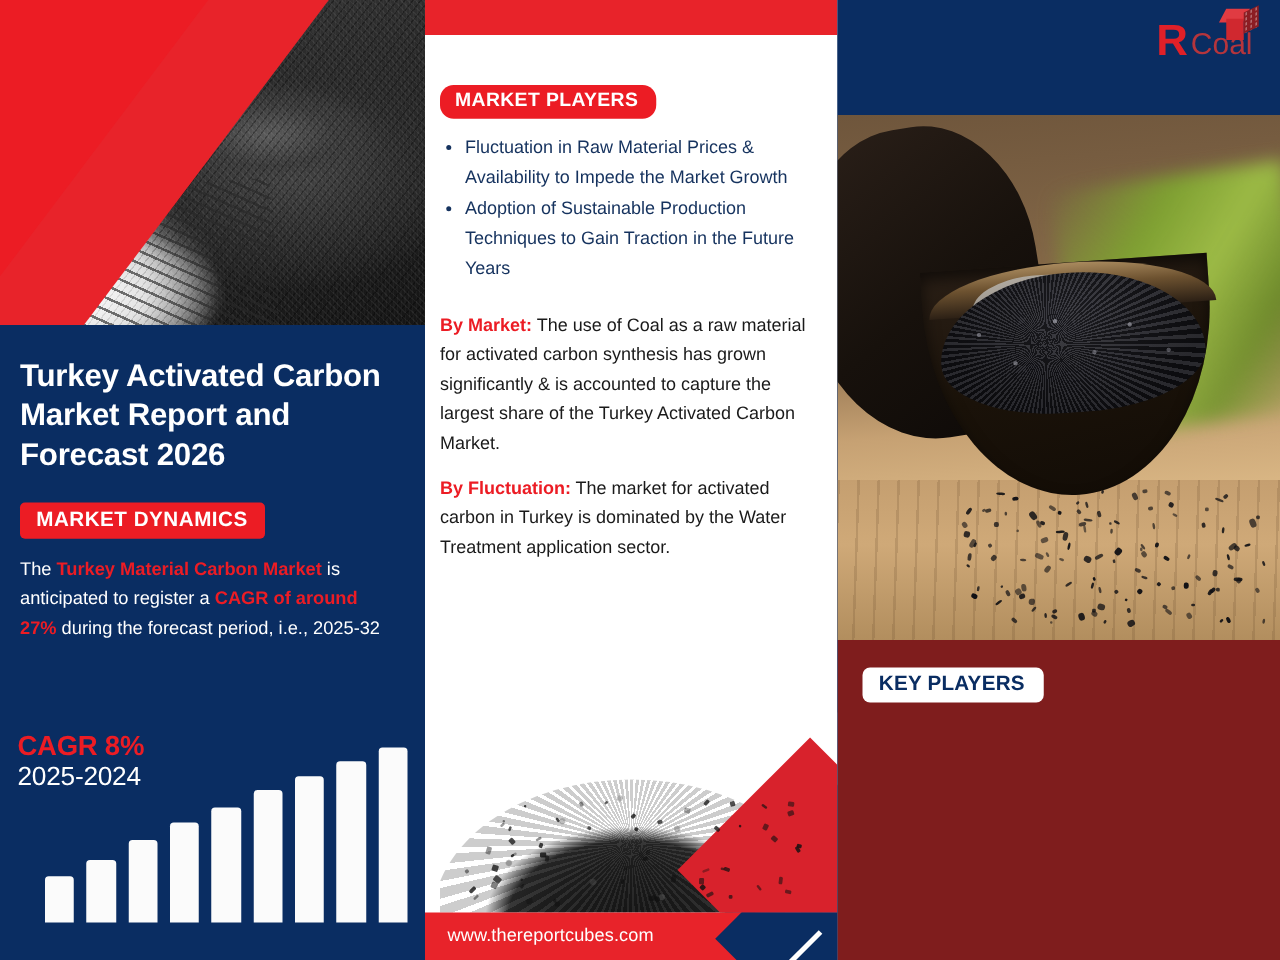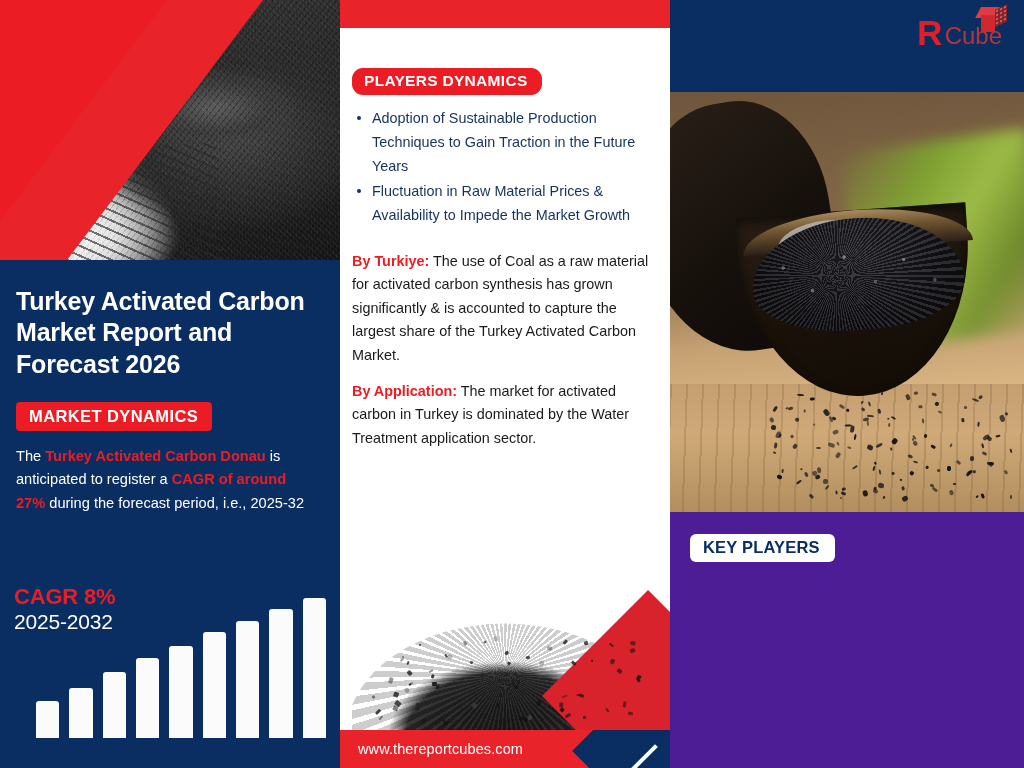--- a/index.html
+++ b/index.html
@@ -400,21 +400,21 @@
   }
   .spill {
     position:absolute;
     background:#101014;
     border-radius:40%;
   }
 
   .keyplayers-block {
     position:absolute; left:0; top:512px;
     width:354px; height:256px;
-    background:#4c1d95;
+    background:#7f1d1d;
     padding:22px 20px 0 20px;
   }
   .pill-white {
     display:inline-block;
     background:#ffffff;
     color:#0a2d62;
     font-weight:bold;
     font-size:16.5px;
     letter-spacing:.2px;
     padding:4px 15px 5px 13px;
@@ -444,58 +444,58 @@
       <div class="deco-white-stripe"></div>
       <div class="deco-red-2"></div>
     </div>
 
     <div class="left-body">
       <div class="report-title">Turkey Activated Carbon Market Report and Forecast 2026</div>
 
       <div class="pill-red">MARKET DYNAMICS</div>
 
       <div class="insights-text">
-        <span>The </span><span class="hl">Turkey Activated Carbon Donau</span><span> is anticipated to register a </span><span class="hl">CAGR of around 27%</span><span> during the forecast period, i.e., 2025-32</span>
+        <span>The </span><span class="hl">Turkey Material Carbon Market</span><span> is anticipated to register a </span><span class="hl">CAGR of around 27%</span><span> during the forecast period, i.e., 2025-32</span>
       </div>
     </div>
 
     <div class="chart-wrap">
       <div class="cagr-label">
         <div class="cagr-main">CAGR 8%</div>
-        <div class="cagr-sub">2025-2032</div>
+        <div class="cagr-sub">2025-2024</div>
       </div>
       <div class="bars" id="bars">
           <div class="bar" style="height: 25%; background: rgb(251, 251, 251);"></div>
           <div class="bar" style="height: 33.3333%; background: rgb(251, 251, 251);"></div>
           <div class="bar" style="height: 44.1667%; background: rgb(251, 251, 251);"></div>
           <div class="bar" style="height: 53.3333%; background: rgb(251, 251, 251);"></div>
           <div class="bar" style="height: 61.6667%; background: rgb(251, 251, 251);"></div>
           <div class="bar" style="height: 70.8333%; background: rgb(251, 251, 251);"></div>
           <div class="bar" style="height: 78.3333%; background: rgb(251, 251, 251);"></div>
           <div class="bar" style="height: 85.8333%; background: rgb(251, 251, 251);"></div>
           <div class="bar" style="height: 93.3333%; background: rgb(251, 251, 251);"></div>
         </div>
     </div>
   </div>
 
   <div class="center-col">
     <div class="center-topbar"></div>
 
     <div class="center-inner">
-      <div class="pill-red-c">PLAYERS DYNAMICS</div>
+      <div class="pill-red-c">MARKET PLAYERS</div>
 
       <ul class="dyn-list" id="dyn-list">
+          <li><span class="bullet"></span><span>Fluctuation in Raw Material Prices &amp; Availability to Impede the Market Growth</span></li>
           <li><span class="bullet"></span><span>Adoption of Sustainable Production Techniques to Gain Traction in the Future Years</span></li>
-          <li><span class="bullet"></span><span>Fluctuation in Raw Material Prices &amp; Availability to Impede the Market Growth</span></li>
         </ul>
 
       <div class="seg-block">
         <div id="segments">
-            <p class="seg-para"><span class="lead">By Turkiye:</span><span> The use of Coal as a raw material for activated carbon synthesis has grown significantly &amp; is accounted to capture the largest share of the Turkey Activated Carbon Market.</span></p>
-            <p class="seg-para"><span class="lead">By Application:</span><span> The market for activated carbon in Turkey is dominated by the Water Treatment application sector.</span></p>
+            <p class="seg-para"><span class="lead">By Market:</span><span> The use of Coal as a raw material for activated carbon synthesis has grown significantly &amp; is accounted to capture the largest share of the Turkey Activated Carbon Market.</span></p>
+            <p class="seg-para"><span class="lead">By Fluctuation:</span><span> The market for activated carbon in Turkey is dominated by the Water Treatment application sector.</span></p>
           </div>
       </div>
     </div>
 
     <div class="center-photo">
       <div class="pile"></div>
       <div class="pile-tex"></div>
       <div class="corner-navy"></div>
       <div class="corner-white"></div>
       <div class="corner-red"></div>
@@ -565,21 +565,21 @@
       <span class="url">www.thereportcubes.com</span>
       <div class="footer-navy"></div>
       <div class="footer-white"></div>
     </div>
   </div>
 
   <div class="right-col">
 
     <div class="logo">
       <span class="r-glyph">Я</span>
-      <span class="cube-word">Cube</span>
+      <span class="cube-word">Coal</span>
       <span class="cube-3d">
         <span class="face-top"></span>
         <span class="face-left"></span>
         <span class="face-right"></span>
       </span>
     </div>
 
     <div class="right-photo">
       <div class="rp-bg"></div>
       <div class="rp-leaf"></div>

